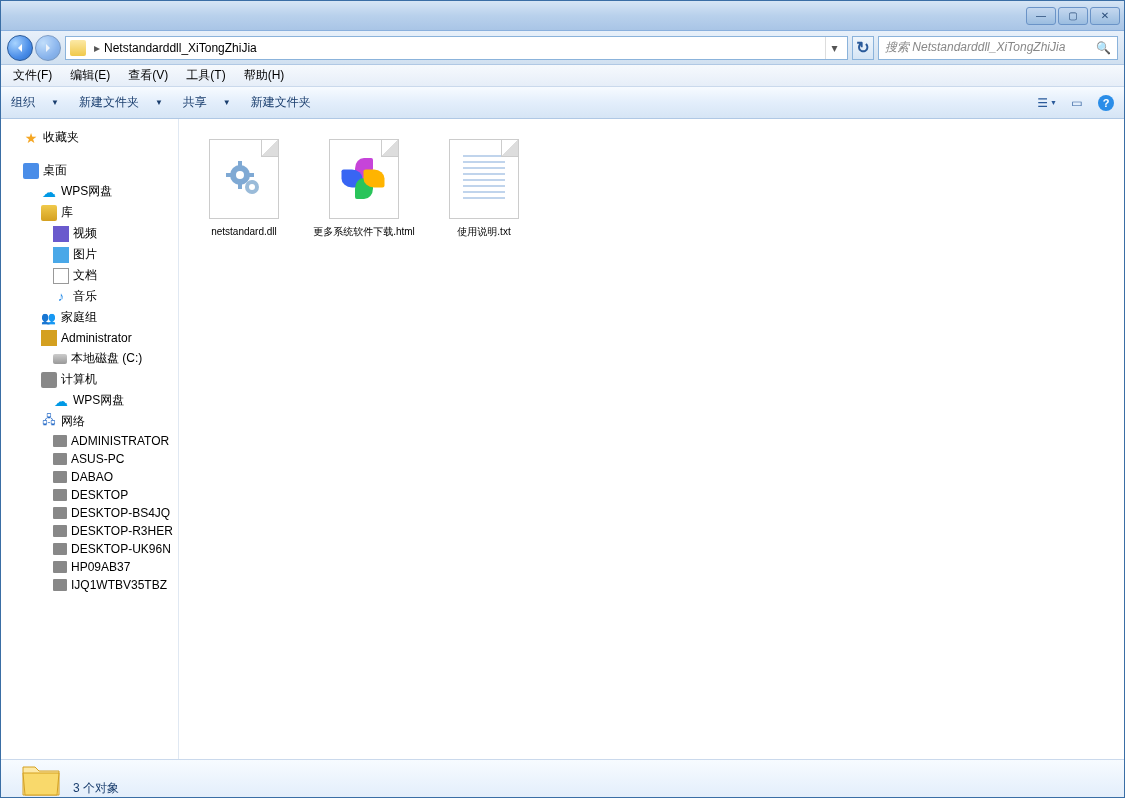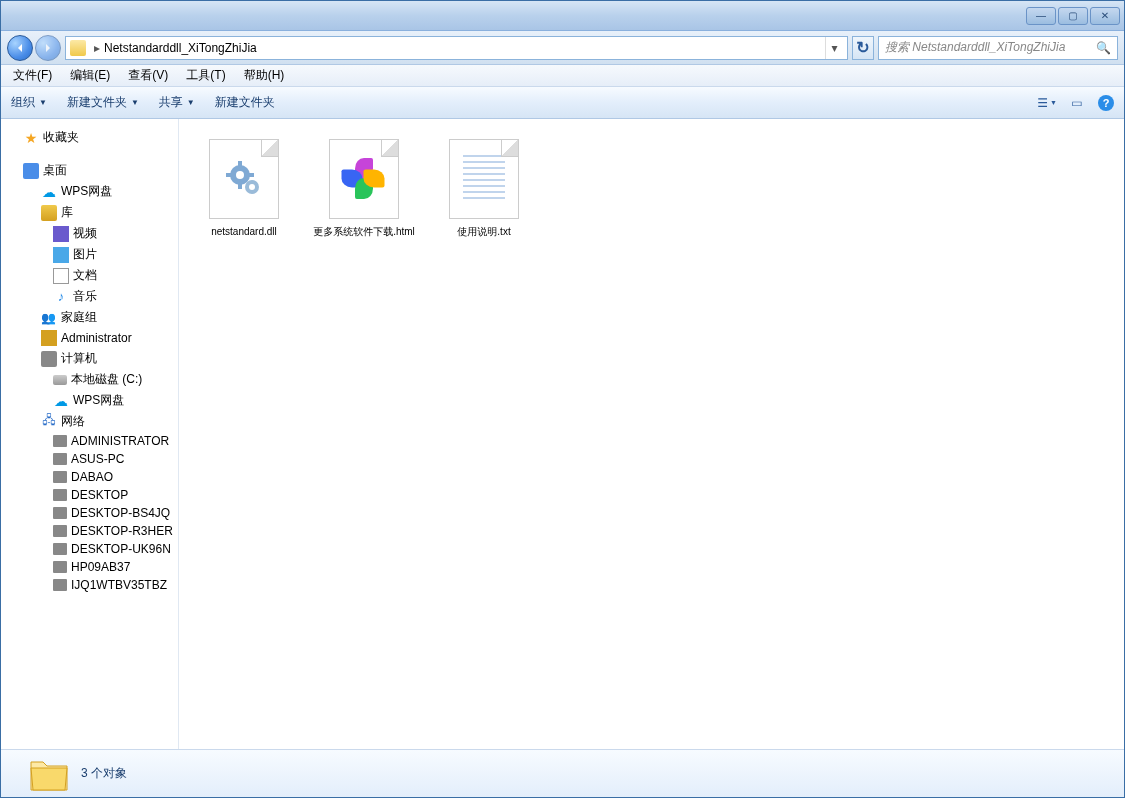--- a/index.html
+++ b/index.html
@@ -22,21 +22,21 @@
 .addr-bar .sep { margin: 0 4px; color: #555; }
 .addr-drop { width: 18px; text-align: center; color: #555; cursor: pointer; border-left: 1px solid #ddd; height: 100%; display: flex; align-items: center; justify-content: center; }
 .addr-refresh { width: 22px; height: 24px; background: linear-gradient(to bottom,#f0f6fc,#d6e5f5); border: 1px solid #8bb3db; display: flex; align-items: center; justify-content: center; cursor: pointer; color: #2a5a9a; font-weight: bold; }
 .search-box { width: 240px; height: 24px; background: #fff; border: 1px solid #8bb3db; display: flex; align-items: center; padding: 0 6px; font-size: 12px; color: #888; font-style: italic; }
 .search-box .mag { margin-left: auto; color: #2a6dc8; font-style: normal; }
 
 .menubar { height: 22px; background: linear-gradient(to bottom, #f6f9fd, #e6eef8); border-bottom: 1px solid #cad9ec; display: flex; align-items: center; padding: 0 4px; gap: 2px; font-size: 12px; }
 .menubar .mitem { padding: 2px 8px; cursor: pointer; }
 
 .toolbar { height: 32px; background: linear-gradient(to bottom, #f7fbff 0%, #e3eefb 50%, #d6e5f5 100%); border-bottom: 1px solid #b0c8e4; display: flex; align-items: center; padding: 0 10px; gap: 20px; font-size: 12px; color: #1a3e6e; }
-.tb-item { display: flex; align-items: center; gap: 4px; cursor: pointer; }
+.tb-item { display: flex; align-items: center; gap: 16px; cursor: pointer; }
 .tb-item .dd { font-size: 8px; }
 .tb-right { margin-left: auto; display: flex; gap: 12px; align-items: center; }
 .tb-icon { width: 18px; height: 18px; display: flex; align-items: center; justify-content: center; cursor: pointer; color: #2a5a9a; }
 
 .body { flex: 1; display: flex; overflow: hidden; background: #fff; }
 
 .sidebar { width: 178px; background: #fff; border-right: 1px solid #e0e8f2; overflow-y: auto; font-size: 12px; padding: 8px 0; position: relative; }
 .sidebar::-webkit-scrollbar { width: 17px; }
 .sb-item { display: flex; align-items: center; padding: 2px 4px 2px 8px; gap: 4px; cursor: pointer; white-space: nowrap; overflow: hidden; }
 .sb-item.lvl1 { padding-left: 22px; }
@@ -44,21 +44,21 @@
 .sb-item.lvl3 { padding-left: 52px; }
 .sb-ico { width: 16px; height: 16px; flex-shrink: 0; display: inline-flex; align-items: center; justify-content: center; }
 .sb-spacer { height: 12px; }
 
 .content { flex: 1; padding: 16px 10px; display: flex; flex-wrap: wrap; align-content: flex-start; gap: 10px; }
 .file-item { width: 110px; display: flex; flex-direction: column; align-items: center; gap: 6px; cursor: pointer; padding: 4px; font-size: 10px; text-align: center; }
 .file-ico { width: 70px; height: 80px; background: #fff; border: 1px solid #ccc; display: flex; align-items: center; justify-content: center; position: relative; }
 .file-ico::before { content: ''; position: absolute; top: 0; right: 0; width: 16px; height: 16px; background: linear-gradient(135deg, #fff 50%, #ddd 50%); border-left: 1px solid #ccc; border-bottom: 1px solid #ccc; }
 .file-name { line-height: 1.3; word-break: break-all; }
 
-.statusbar { height: 48px; background: linear-gradient(to bottom, #f7fbff, #e3eefb); border-top: 1px solid #cad9ec; display: flex; align-items: center; padding: 0 28px; gap: 12px; font-size: 12px; color: #1a3e6e; }
+.statusbar { height: 38px; background: linear-gradient(to bottom, #f7fbff, #e3eefb); border-top: 1px solid #cad9ec; display: flex; align-items: flex-end; padding: 0 20px; gap: 12px; font-size: 12px; color: #1a3e6e; }
 .status-folder { width: 40px; height: 36px; }
 
 
 .ico-folder { background: linear-gradient(to bottom, #fce9a6, #f0c94b); border-radius: 2px; }
 .ico-star { color: #f5a623; font-size: 14px; }
 .ico-desktop { background: #4a8de8; border-radius: 2px; }
 .ico-cloud { color: #0099e5; font-size: 14px; }
 .ico-lib { background: linear-gradient(to bottom,#f0c94b,#d4a020); border-radius: 2px; }
 .ico-vid { background: #6a5acd; }
 .ico-pic { background: #4aa8e8; }
@@ -186,27 +186,27 @@
         <span>音乐</span>
       </div>
       <div class="sb-item lvl2">
         <span class="sb-ico">👥</span>
         <span>家庭组</span>
       </div>
       <div class="sb-item lvl2">
         <span class="sb-ico ico-user"></span>
         <span>Administrator</span>
       </div>
+      <div class="sb-item lvl3">
+        <span class="sb-ico ico-drive"></span>
+        <span>本地磁盘 (C:)</span>
+      </div>
       <div class="sb-item lvl2">
         <span class="sb-ico ico-computer"></span>
         <span>计算机</span>
-      </div>
-      <div class="sb-item lvl3">
-        <span class="sb-ico ico-drive"></span>
-        <span>本地磁盘 (C:)</span>
       </div>
       <div class="sb-item lvl3">
         <span class="sb-ico ico-cloud">☁</span>
         <span>WPS网盘</span>
       </div>
       <div class="sb-item lvl2">
         <span class="sb-ico ico-net">🖧</span>
         <span>网络</span>
       </div>
       <div class="sb-item lvl3">

